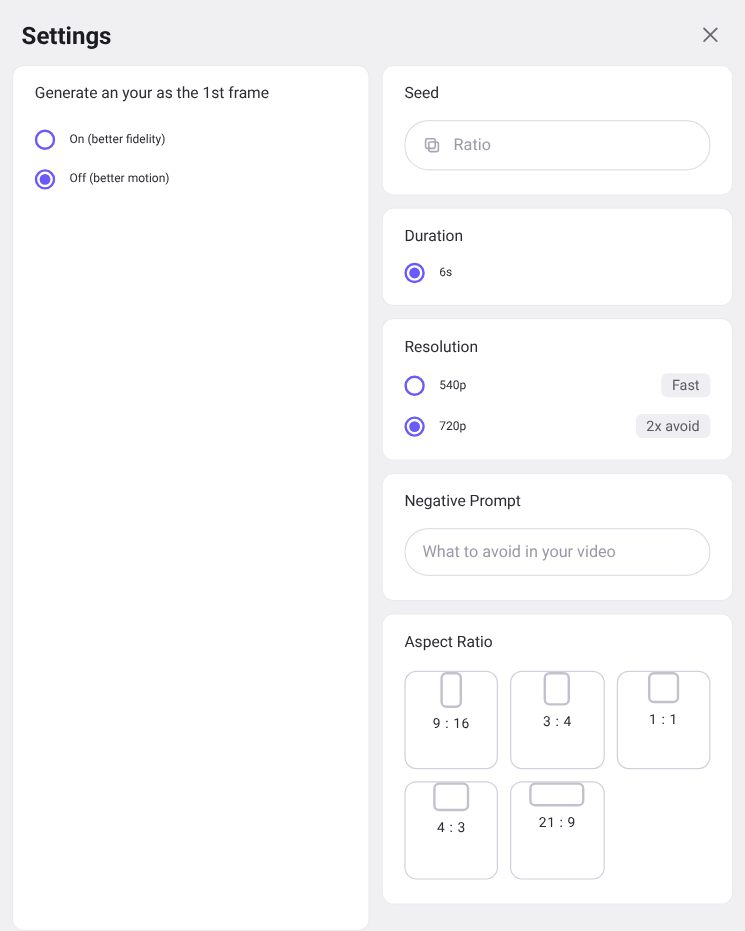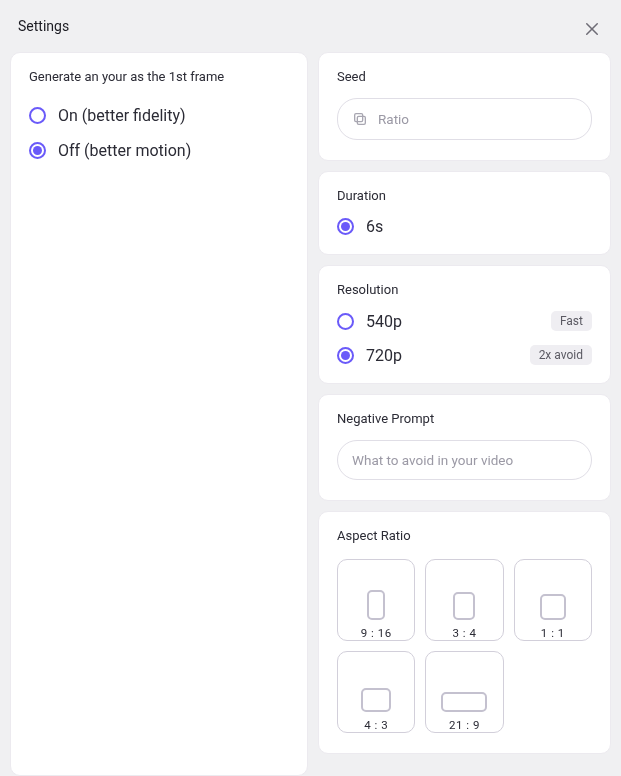--- a/index.html
+++ b/index.html
@@ -15,46 +15,46 @@
     --chip-bg:#efeef2;
     --chip-text:#5b5a63;
     --ar-border:#d2cfda;
     --ar-frame:#c4c1cf;
     font-family:"Segoe UI",-apple-system,BlinkMacSystemFont,Roboto,Arial,sans-serif;
   }
   *{box-sizing:border-box}
   body{margin:0;background:var(--page-bg);width:621px;height:776px;overflow:hidden}
   .settings{display:flex;flex-direction:column;height:100%}
   .header{display:flex;align-items:flex-start;justify-content:space-between;padding:18px 18px 0 18px}
-  .title{font-size:14px;font-weight:400;color:var(--heading)}
+  .title{font-size:20px;font-weight:700;color:var(--heading)}
   .close{width:22px;height:22px;display:flex;align-items:center;justify-content:center;color:#6e6c76;cursor:pointer}
   .close svg{width:18px;height:18px}
   .body{display:flex;gap:10px;padding:12px 10px 0 10px;flex:1;min-height:0}
   .col{display:flex;flex-direction:column;gap:10px}
   .col-left{flex:0 0 298px}
   .col-right{flex:1;overflow:hidden}
   .panel{background:var(--panel-bg);border:1px solid var(--panel-border);border-radius:10px;padding:16px 18px 18px 18px}
   .section-label{font-size:13px;color:var(--text-main);margin-bottom:14px}
   .input-box{border:1px solid var(--input-border);border-radius:20px;height:42px;display:flex;align-items:center;padding:0 14px;gap:10px;margin-top:2px;margin-bottom:2px}
   .input-box.text{height:40px}
   .input-box .icon{width:16px;height:16px;color:#a8a6b1;display:flex;align-items:center;justify-content:center}
   .input-box .placeholder{color:var(--text-muted);font-size:13.5px}
   .radio-group{display:flex;flex-direction:column;gap:14px;margin-top:14px}
   .radio-row{display:flex;align-items:center;gap:12px;cursor:pointer}
   .radio{width:17px;height:17px;border:2px solid var(--purple);border-radius:50%;display:flex;align-items:center;justify-content:center;flex:0 0 auto}
   .radio.unchecked{border-color:var(--purple)}
   .radio-dot{width:9px;height:9px;background:var(--purple);border-radius:50%}
-  .radio-label{font-size:16px;color:var(--text-main)}
+  .radio-label{font-size:10px;color:var(--text-main)}
   .radio-row .spacer{flex:1}
   .chip{background:var(--chip-bg);color:var(--chip-text);font-size:12px;padding:3px 9px;border-radius:5px}
   .group-label{font-size:14px;color:var(--text-main);margin-bottom:0}
   
   .left-panel .group-label{font-size:13px;color:var(--text-main);margin-bottom:0}
   .aspect-grid{display:grid;grid-template-columns:repeat(3,1fr);gap:10px;margin-top:16px}
-  .ar-item{border:1px solid var(--ar-border);border-radius:10px;height:82px;display:flex;flex-direction:column;align-items:center;justify-content:flex-end;gap:8px;cursor:pointer}
+  .ar-item{border:1px solid var(--ar-border);border-radius:10px;height:82px;display:flex;flex-direction:column;align-items:center;justify-content:flex-start;gap:8px;cursor:pointer}
   .ar-item.selected{border:2px solid var(--purple)}
   .ar-shape{border:2px solid var(--ar-frame);border-radius:5px}
   .ar-item.selected .ar-shape{border-color:var(--purple)}
   .ar-label{font-size:11.5px;color:var(--text-main);letter-spacing:.5px;margin-top:-2px}
   
   .s-9-16{width:18px;height:30px}
   .s-3-4{width:22px;height:28px}
   .s-1-1{width:26px;height:26px}
   .s-4-3{width:30px;height:24px}
   .s-16-9{width:36px;height:22px}

